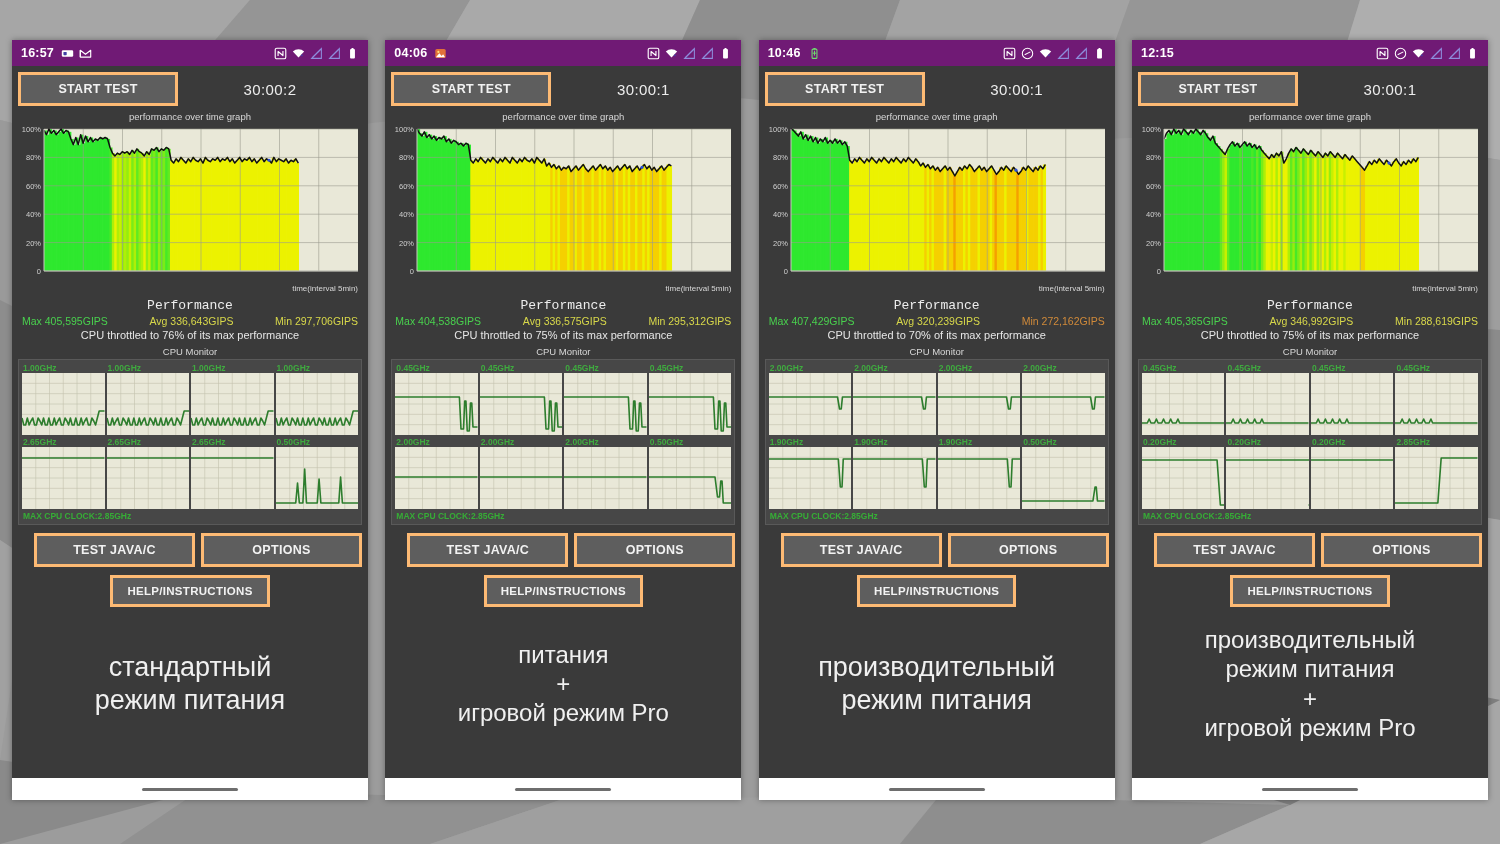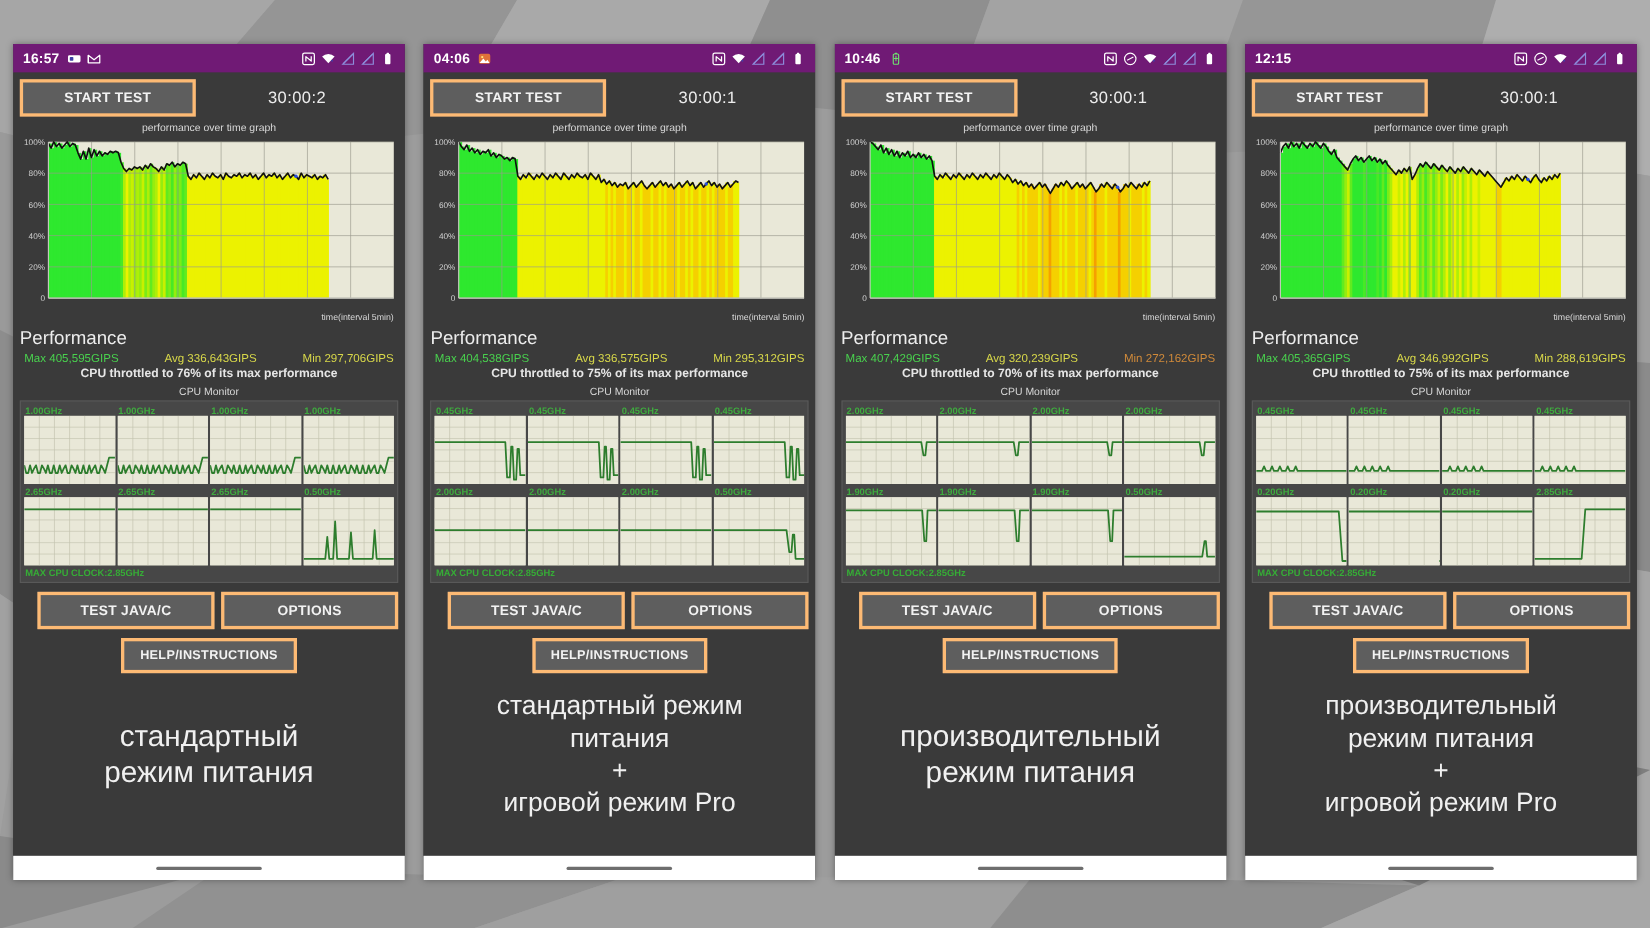--- a/index.html
+++ b/index.html
@@ -94,37 +94,37 @@
   .graph-svg { display: block; width: 100%; height: 170px; }
   .graph-foot {
     position: absolute;
     right: 4px; bottom: 0px;
     color: #d8d8d8;
     font-size: 8px;
   }
 
   
   .perf-head {
-    text-align: left;
+    text-align: center;
     color: #ededed;
-    font-size: 17px;
+    font-size: 13px;
     margin-top: 5px;
+    font-family: Liberation Mono, monospace;
   }
   .perf-stats {
     display: flex;
     justify-content: space-between;
     padding: 2px 4px 0 4px;
     font-size: 10.5px;
   }
   .throttle {
     text-align: center;
     color: #e6e6e6;
     font-size: 11px;
     padding-top: 2px;
-    font-weight: bold;
   }
 
   
   .cpu-title {
     text-align: center;
     color: #d8d8d8;
     font-size: 9.5px;
     padding-top: 5px;
   }
   .cpu-box {
@@ -931,21 +931,20 @@
     <div class="btnrow">
       <div class="btn">TEST JAVA/C</div>
       <div class="btn">OPTIONS</div>
     </div>
     <div class="helprow">
       <div class="btn btn-help">HELP/INSTRUCTIONS</div>
     </div>
 
     <div class="caption cap-4">
       <div>
-        <span class="cap-line">стандартный режим</span>
             <span class="cap-line">питания</span>
             <span class="cap-line">+</span>
             <span class="cap-line">игровой режим Pro</span>
       </div>
     </div>
   </div>
       <div class="navbar">
         <div class="navpill"></div>
       </div>
     </div>

